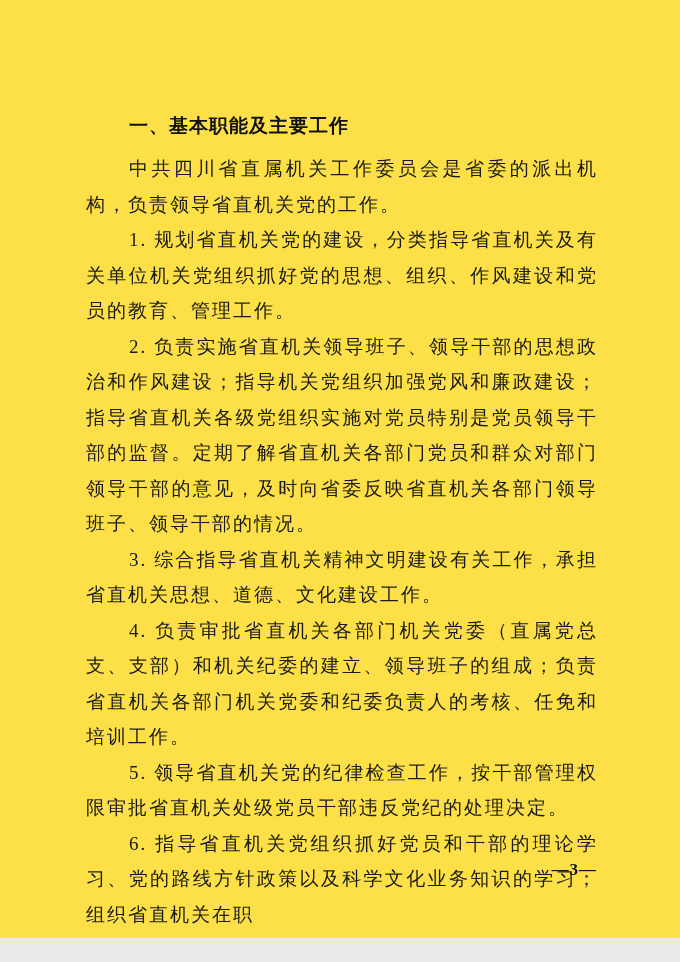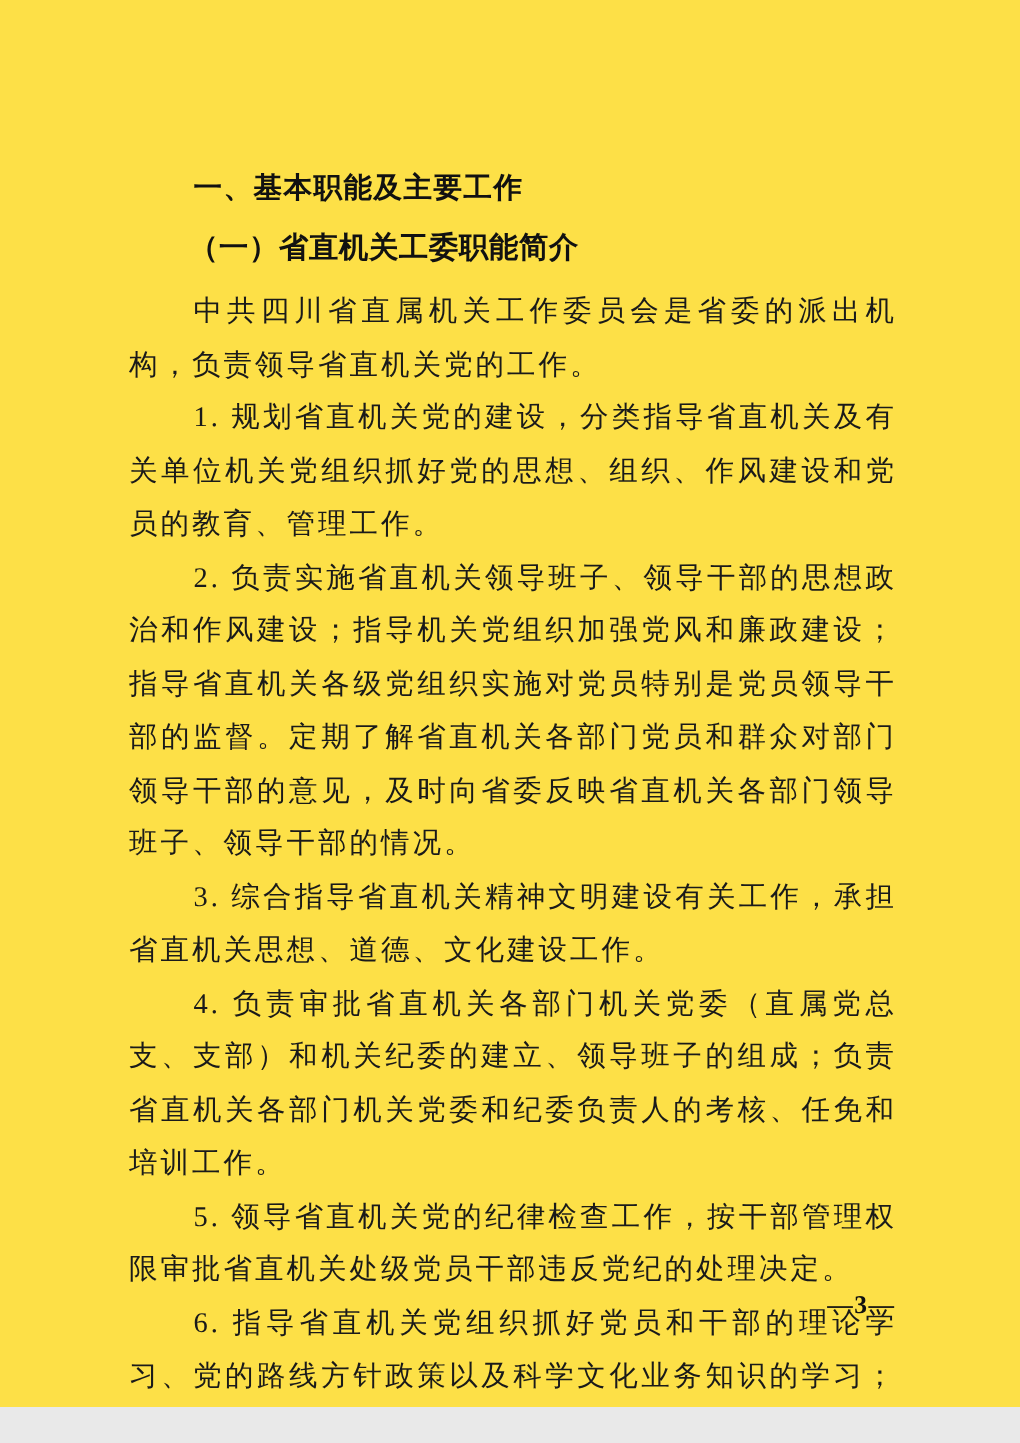--- a/index.html
+++ b/index.html
@@ -64,21 +64,20 @@
     letter-spacing: 1px;
     color: #111;
   }
 </style>
 </head>
 <body>
 
 <div class="page">
   <div class="content">
     <div class="h1">一、基本职能及主要工作</div>
-    <div class="h2">（一）省直机关工委职能简介</div>
     <div class="body-text">
       <p>中共四川省直属机关工作委员会是省委的派出机构，负责领导省直机关党的工作。</p>
       <p>1. 规划省直机关党的建设，分类指导省直机关及有关单位机关党组织抓好党的思想、组织、作风建设和党员的教育、管理工作。</p>
       <p>2. 负责实施省直机关领导班子、领导干部的思想政治和作风建设；指导机关党组织加强党风和廉政建设；指导省直机关各级党组织实施对党员特别是党员领导干部的监督。定期了解省直机关各部门党员和群众对部门领导干部的意见，及时向省委反映省直机关各部门领导班子、领导干部的情况。</p>
       <p>3. 综合指导省直机关精神文明建设有关工作，承担省直机关思想、道德、文化建设工作。</p>
       <p>4. 负责审批省直机关各部门机关党委（直属党总支、支部）和机关纪委的建立、领导班子的组成；负责省直机关各部门机关党委和纪委负责人的考核、任免和培训工作。</p>
       <p>5. 领导省直机关党的纪律检查工作，按干部管理权限审批省直机关处级党员干部违反党纪的处理决定。</p>
       <p>6. 指导省直机关党组织抓好党员和干部的理论学习、党的路线方针政策以及科学文化业务知识的学习；组织省直机关在职</p>
     </div>
   </div>

